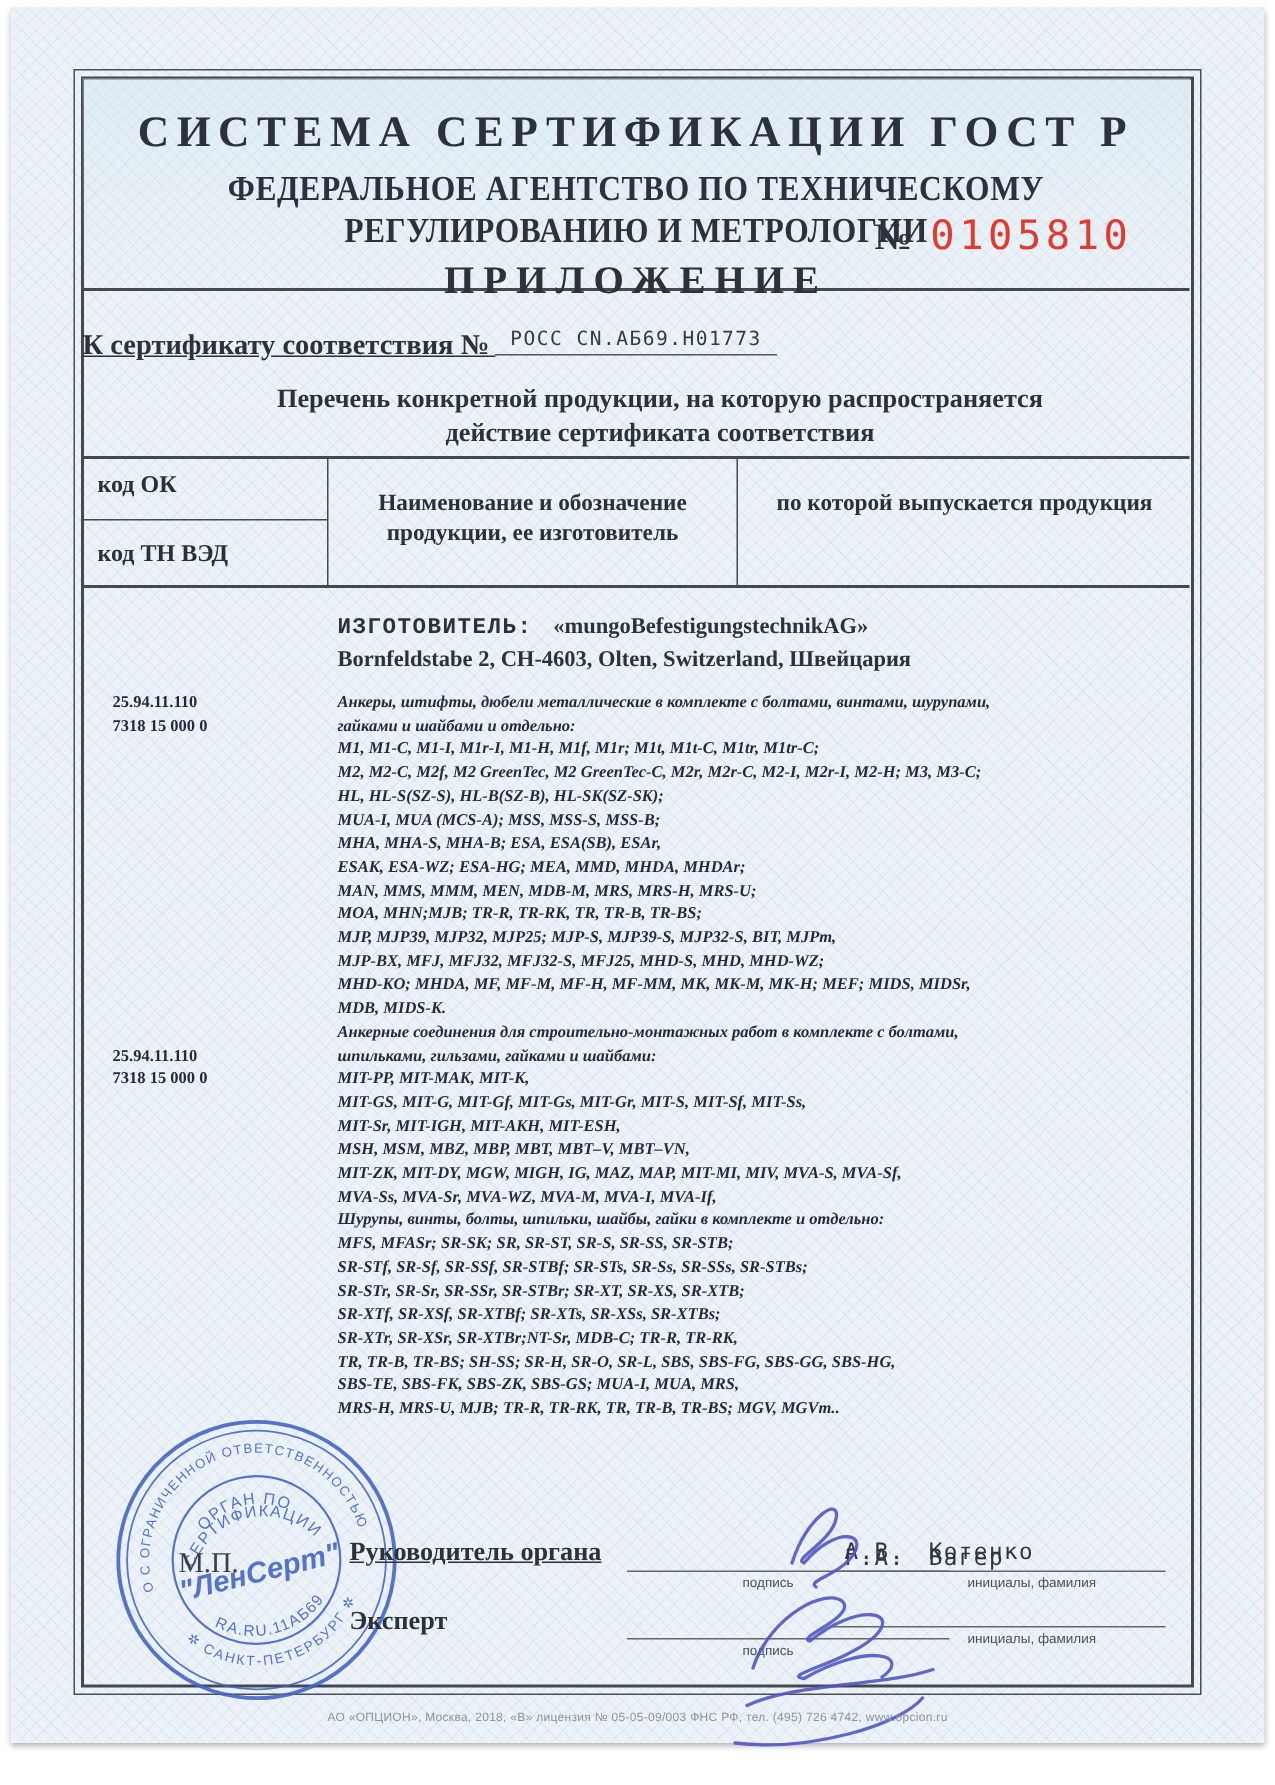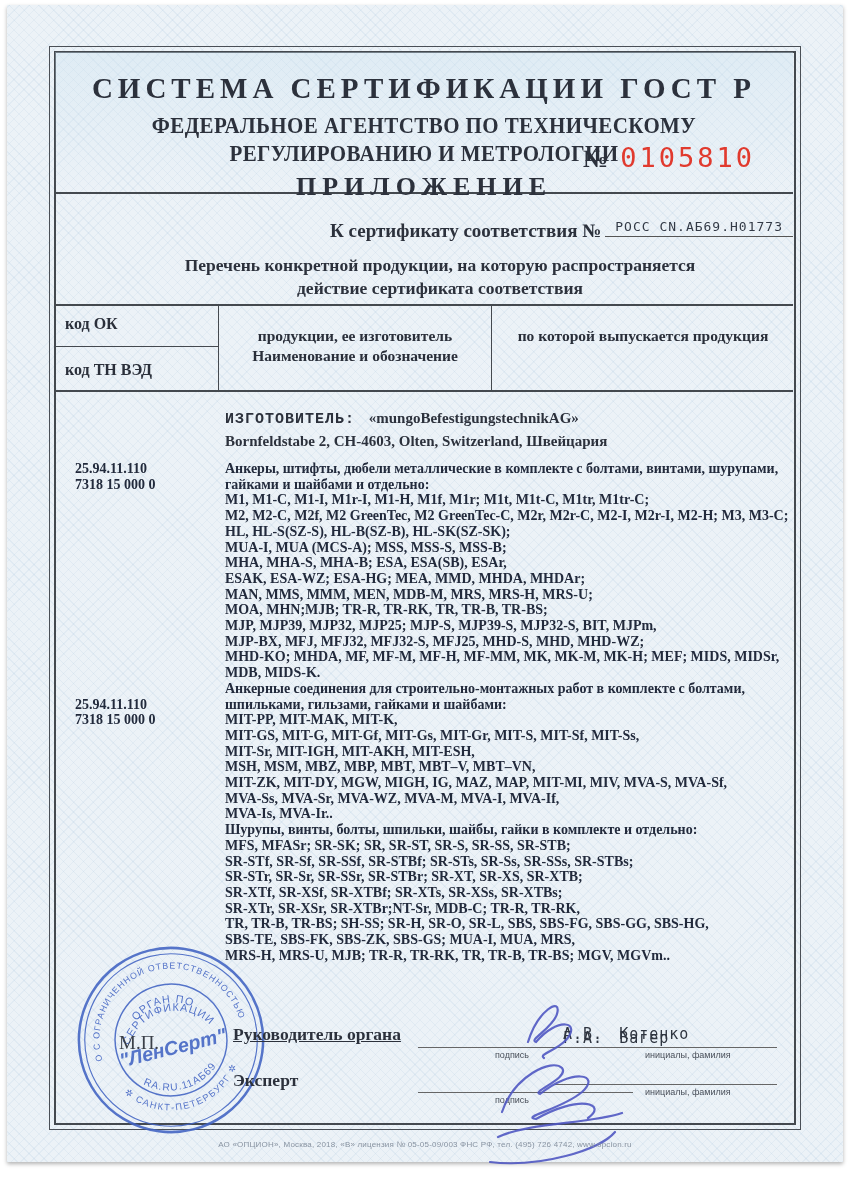--- a/index.html
+++ b/index.html
@@ -20,21 +20,21 @@
   .h-line1{margin-top:20px;font-size:29px;font-weight:bold;letter-spacing:5px;color:#2c313c;}
   .h-line2{margin-top:10px;font-size:21px;font-weight:bold;letter-spacing:.4px;color:#2c313c;transform:scaleY(1.12);}
 
   .form-number{position:absolute;right:38px;top:90px;white-space:nowrap;}
   .form-number .nosign{font-size:25px;font-weight:bold;color:#2c313c;margin-right:12px;}
   .form-number .digits{font-family:"DejaVu Sans Mono", monospace;font-size:27px;color:#e13a2e;letter-spacing:3px;}
 
   .doc-title{position:absolute;left:0;right:0;top:120px;text-align:center;
              font-size:26px;font-weight:bold;letter-spacing:6px;color:#2c313c;}
 
-  .cert-line{position:absolute;left:0;right:0;top:168px;text-align:right;white-space:nowrap;}
+  .cert-line{position:absolute;left:0;right:0;top:168px;text-align:left;white-space:nowrap;text-decoration:underline;}
   .cert-label{font-size:19px;font-weight:bold;color:#2c313c;}
   .cert-value{display:inline-block;vertical-align:baseline;border-bottom:1px solid #555;
               font-family:"DejaVu Sans Mono", monospace;font-size:13px;letter-spacing:1px;
               padding:0 10px 2px 10px;position:relative;top:-6px;color:#333a46;}
 
   .desc{position:absolute;left:0;right:0;text-align:center;font-size:17.5px;font-weight:bold;color:#2c313c;padding-left:32px;}
   .desc1{top:203px;} .desc2{top:226px;}
 
   .table-header{position:absolute;left:0;right:0;top:252px;height:84px;
                 border-top:2px solid #44494f;border-bottom:2px solid #44494f;}
@@ -47,26 +47,26 @@
            text-align:center;padding-top:20px;box-sizing:border-box;font-size:15.5px;font-weight:bold;line-height:20px;}
   .th-col3{position:absolute;left:438px;top:0;bottom:0;right:0;
            text-align:center;padding-top:20px;box-sizing:border-box;font-size:15.5px;font-weight:bold;line-height:20px;}
 
   .manufacturer{position:absolute;left:170px;top:358px;font-size:15px;color:#2c313c;white-space:nowrap;}
   .man-label{letter-spacing:1px;font-weight:bold;font-family:Liberation Mono, monospace;}
   .man-name{font-weight:bold;margin-left:10px;}
   .man-address{font-weight:bold;margin-top:5px;}
 
   .products{position:absolute;left:170px;top:409px;width:565px;
-            font-size:14px;font-weight:bold;line-height:15.7px;color:#222a3c;}
+            font-size:11px;font-weight:bold;line-height:15.7px;color:#222a3c;}
   .product-block{position:relative;}
   .codes{position:absolute;left:-150px;width:145px;}
   .codes div{white-space:nowrap;}
   .block2 .codes{top:15.7px;}
-  .pline{white-space:nowrap;}
+  .pline{white-space:nowrap;font-style:italic;}
 
   .mp{position:absolute;left:64px;top:980px;font-size:19px;color:#3a3f48;}
 
   .sig-label{position:absolute;left:178px;font-size:17.5px;font-weight:bold;color:#2c313c;white-space:nowrap;}
   .sig-label.row1{top:972px;text-decoration:underline;} .sig-label.row2{top:1018px;}
   .sig-line{position:absolute;border-bottom:1px solid #666;height:0;}
   .sig-line.s1{left:363px;width:215px;top:995px;}
   .sig-line.s2{left:363px;width:215px;top:1040px;}
   .name-line{position:absolute;border-bottom:1px solid #666;height:0;}
   .name-line.n1{left:500px;width:222px;top:995px;}
@@ -115,22 +115,22 @@
 
     <div class="desc desc1">Перечень конкретной продукции,  на которую распространяется</div>
     <div class="desc desc2">действие сертификата соответствия</div>
 
     <div class="table-header">
       <div class="th-col1">
         <div class="cell-top">код ОК</div>
         <div class="cell-bottom">код ТН ВЭД</div>
       </div>
       <div class="th-col2">
+        <div>Наименование и обозначение</div>
         <div>продукции, ее изготовитель</div>
-        <div>Наименование и обозначение</div>
       </div>
       <div class="th-col3">
         <div>по которой выпускается продукция</div>
       </div>
     </div>
 
     <div class="manufacturer">
       <div>
         <span class="man-label">ИЗГОТОВИТЕЛЬ:</span>
         <span class="man-name">«mungoBefestigungstechnikAG»</span>
@@ -170,21 +170,20 @@
         <div class="lines">
 
         <div class="pline">Анкерные соединения для строительно-монтажных работ в комплекте с болтами,</div>
             <div class="pline">шпильками, гильзами,  гайками и  шайбами:</div>
             <div class="pline">MIT-PP, MIT-MAK, MIT-K,</div>
             <div class="pline">MIT-GS, MIT-G, MIT-Gf, MIT-Gs, MIT-Gr, MIT-S, MIT-Sf, MIT-Ss,</div>
             <div class="pline">MIT-Sr,  MIT-IGH, MIT-AKH, MIT-ESH,</div>
             <div class="pline">MSH, MSM, MBZ, MBP, MBT, MBT–V, MBT–VN,</div>
             <div class="pline">MIT-ZK,  MIT-DY,  MGW,  MIGH, IG, MAZ, MAP, MIT-MI, MIV, MVA-S,   MVA-Sf,</div>
             <div class="pline">MVA-Ss, MVA-Sr, MVA-WZ, MVA-M, MVA-I, MVA-If,</div>
-            <div class="pline">MVA-Is, MVA-Ir..</div>
             <div class="pline">Шурупы, винты, болты, шпильки, шайбы,  гайки в комплекте и отдельно:</div>
             <div class="pline">MFS, MFASr;  SR-SK;  SR, SR-ST, SR-S, SR-SS, SR-STB;</div>
             <div class="pline">SR-STf, SR-Sf, SR-SSf, SR-STBf; SR-STs, SR-Ss, SR-SSs, SR-STBs;</div>
             <div class="pline">SR-STr, SR-Sr, SR-SSr, SR-STBr; SR-XT, SR-XS, SR-XTB;</div>
             <div class="pline">SR-XTf, SR-XSf, SR-XTBf; SR-XTs, SR-XSs, SR-XTBs;</div>
             <div class="pline">SR-XTr, SR-XSr, SR-XTBr;NT-Sr, MDB-C; TR-R, TR-RK,</div>
             <div class="pline">TR, TR-B, TR-BS; SH-SS; SR-H, SR-O, SR-L, SBS, SBS-FG, SBS-GG, SBS-HG,</div>
             <div class="pline">SBS-TE,  SBS-FK, SBS-ZK, SBS-GS; MUA-I, MUA, MRS,</div>
             <div class="pline">MRS-H, MRS-U, MJB; TR-R, TR-RK, TR, TR-B, TR-BS; MGV, MGVm..</div>
           </div>

